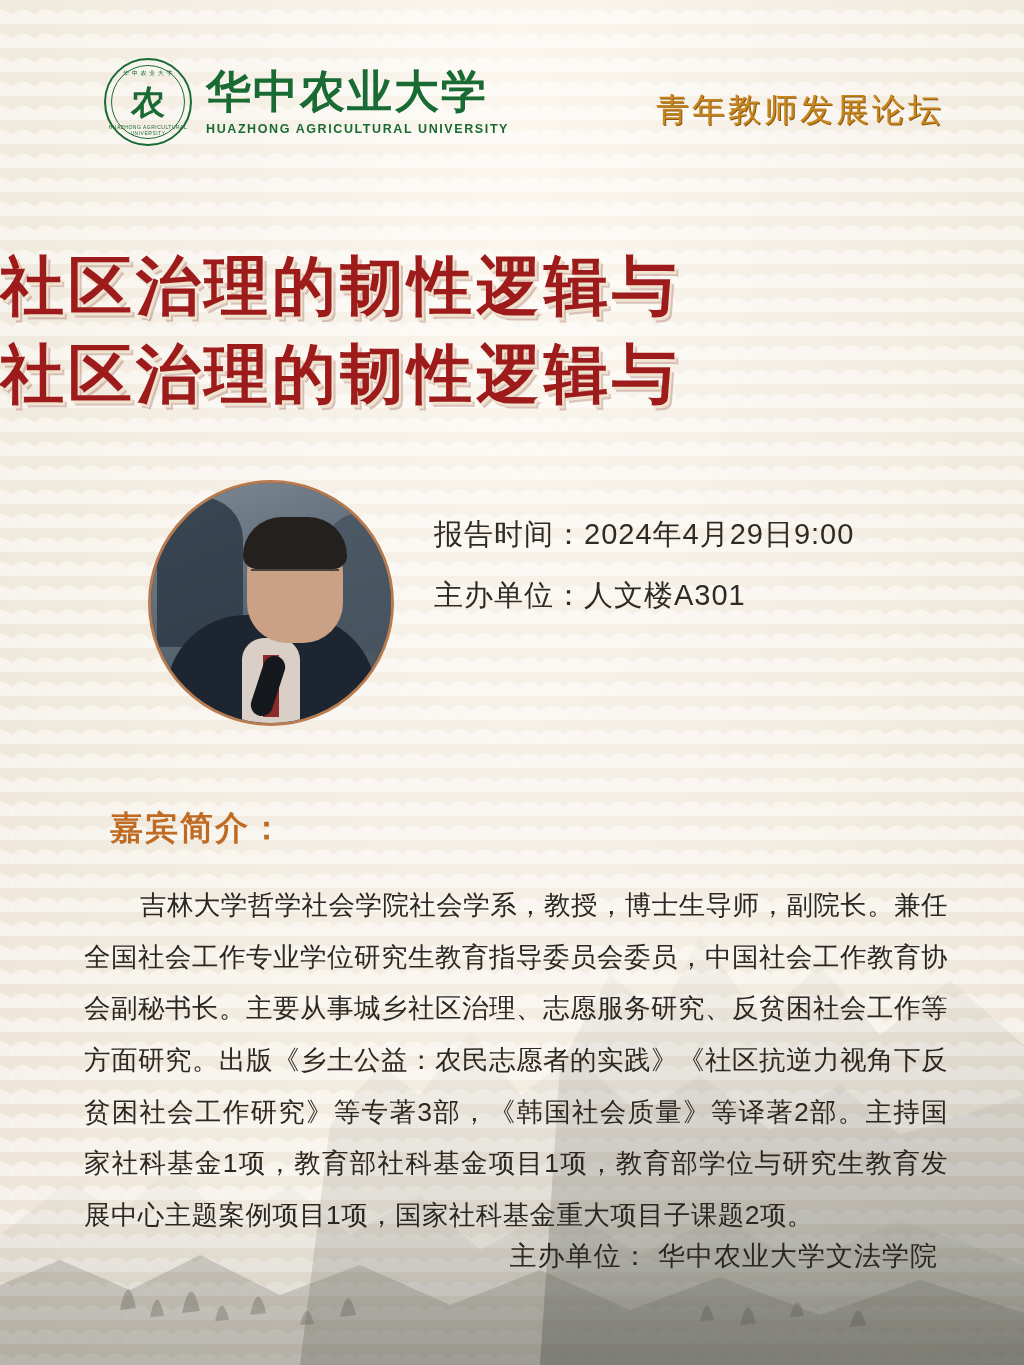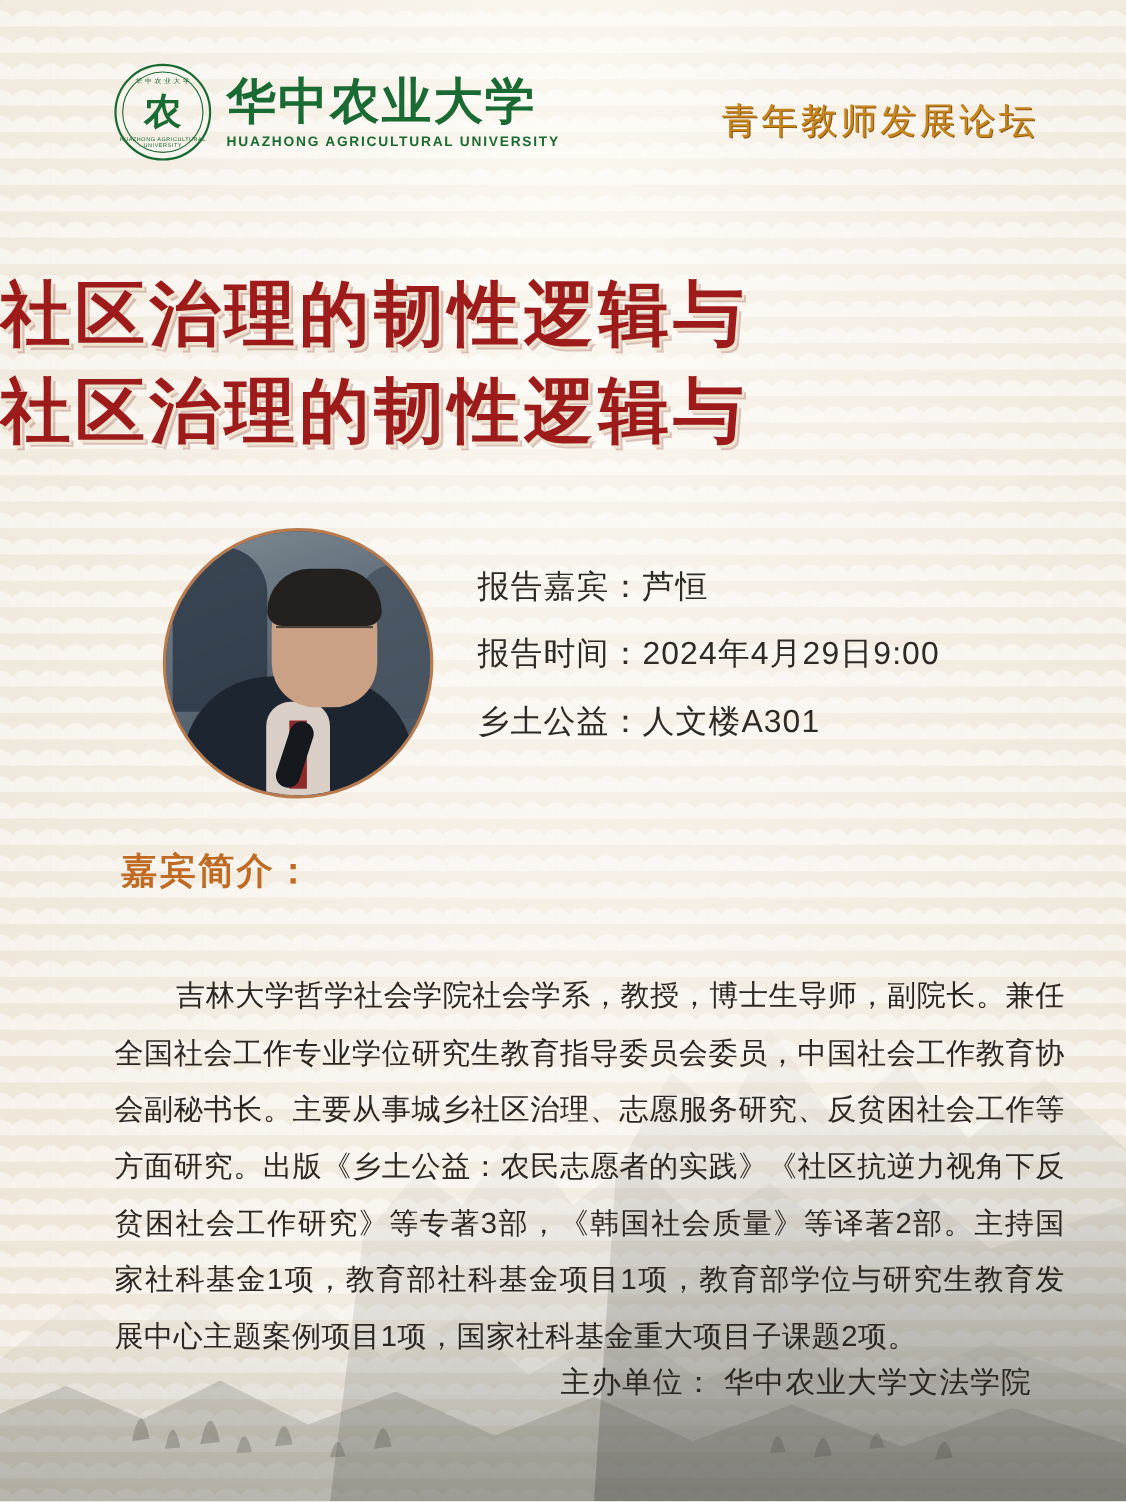--- a/index.html
+++ b/index.html
@@ -260,39 +260,38 @@
     letter-spacing: 1px;
     white-space: nowrap;
   }
   .info-row .label { }
   .info-row .value { }
 
   
   .bio-heading {
     position: absolute;
     left: 110px;
-    top: 770px;
+    top: 806px;
     font-family: "DejaVu Serif", serif;
     font-weight: bold;
     font-size: 33px;
     letter-spacing: 2px;
     color: #c06b24;
   }
   .bio-body {
     position: absolute;
     left: 84px;
     top: 880px;
     width: 864px;
     font-size: 26.5px;
     line-height: 1.95;
     color: #2c2723;
     text-align: justify;
     text-indent: 56px;
     letter-spacing: 0.4px;
-    margin-left: 20px;
   }
   .organizer {
     position: absolute;
     right: 86px;
     top: 1238px;
     font-size: 27px;
     color: #2c2723;
     letter-spacing: 1px;
   }
 
@@ -378,27 +377,24 @@
       <div class="photo-tie"></div>
       <div class="photo-head"></div>
       <div class="photo-hair"></div>
       <div class="photo-glasses"></div>
       <div class="photo-mic"></div>
     </div>
   </div>
 
   <div class="speaker-info">
     <div class="info-row">
-      <span class="label">报告嘉宾：</span><span class="value">芦恒</span>
-    </div>
-    <div class="info-row">
       <span class="label">报告时间：</span><span class="value">2024年4月29日9:00</span>
     </div>
     <div class="info-row">
-      <span class="label">乡土公益：</span><span class="value">人文楼A301</span>
+      <span class="label">主办单位：</span><span class="value">人文楼A301</span>
     </div>
   </div>
 
   <div class="bio-heading">嘉宾简介：</div>
   <div class="bio-body">吉林大学哲学社会学院社会学系，教授，博士生导师，副院长。兼任全国社会工作专业学位研究生教育指导委员会委员，中国社会工作教育协会副秘书长。主要从事城乡社区治理、志愿服务研究、反贫困社会工作等方面研究。出版《乡土公益：农民志愿者的实践》《社区抗逆力视角下反贫困社会工作研究》等专著3部，《韩国社会质量》等译著2部。主持国家社科基金1项，教育部社科基金项目1项，教育部学位与研究生教育发展中心主题案例项目1项，国家社科基金重大项目子课题2项。</div>
 
   <div class="organizer">主办单位：  华中农业大学文法学院</div>
 </div>
 
 </body></html>

